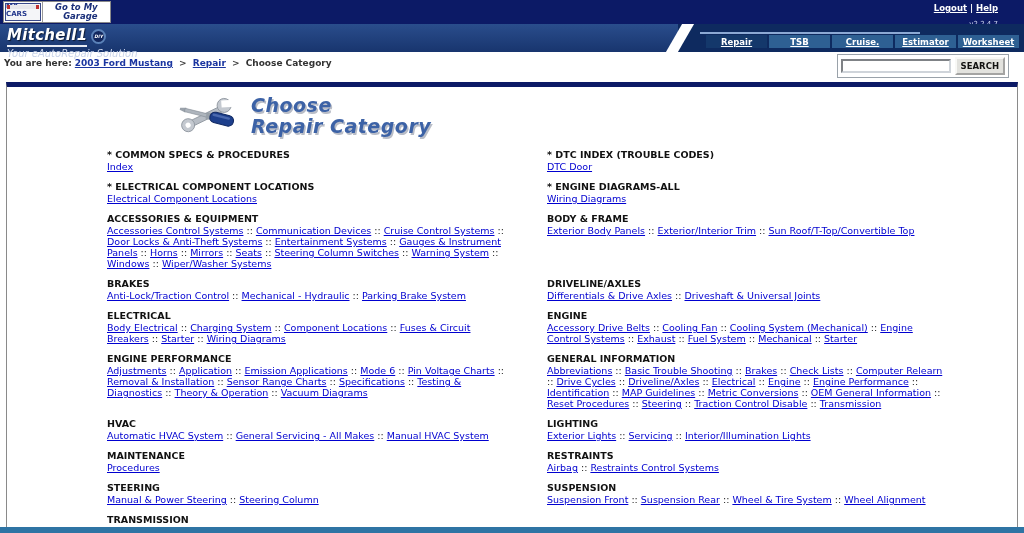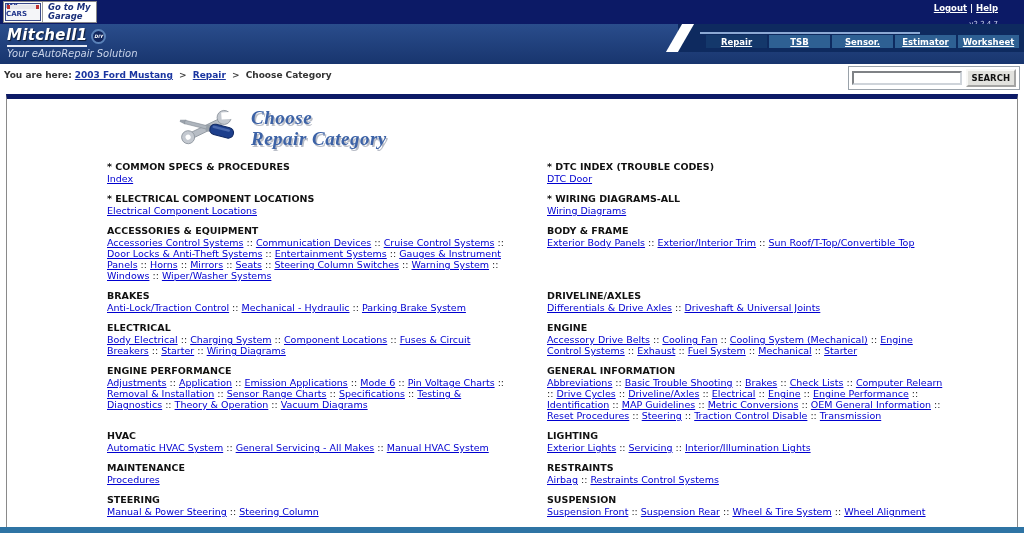--- a/index.html
+++ b/index.html
@@ -9,53 +9,53 @@
     font-family:"DejaVu Sans", sans-serif; overflow:hidden; position:relative;
   }
   a { cursor:pointer; }
 
   
   .topbar { height:24px; background:#0c1a66; display:flex; justify-content:space-between; align-items:flex-start; }
   .garage-btn { margin:1px 0 0 3px; background:#fff; border:1px solid #8a8a8a; height:22px; display:flex; align-items:stretch; cursor:pointer; }
   .plate { width:36px; margin:1px; border:1px solid #3a4a8a; position:relative; font-size:7px; font-weight:bold; color:#22368c; display:flex; align-items:flex-end; justify-content:center; padding-bottom:2px; background:#f4f5f8; }
   .plate::before { content:""; position:absolute; top:1px; left:1px; right:1px; height:4px;
      background:linear-gradient(90deg,#c03030 0 3px,#e8e8ec 3px calc(100% - 3px),#c03030 calc(100% - 3px)); }
-  .garage-label { border-left:1px solid #999; padding:1px 5px; font-style:italic; font-weight:bold; color:#1a2f7a; font-size:8.5px; line-height:9.5px; display:flex; flex-direction:column; justify-content:center; }
+  .garage-label { border-left:1px solid #999; padding:1px 12px; font-style:italic; font-weight:bold; color:#1a2f7a; font-size:8.5px; line-height:9.5px; display:flex; flex-direction:column; justify-content:center;text-align:right; }
   .top-right { padding:3px 26px 0 0; text-align:right; }
   .top-links { font-size:8.5px; font-weight:bold; color:#fff; }
   .top-links a { color:#fff; text-decoration:underline; }
   .version { color:#cdd5ee; font-size:7px; margin-top:7px; }
 
   
-  .navbar { height:40px; background:linear-gradient(180deg,#2a4d8c,#18356e); position:relative; }
+  .navbar { height:28px; background:linear-gradient(180deg,#2a4d8c,#18356e); position:relative; }
   .logo { position:absolute; left:7px; top:2px; }
   .logo-row { display:flex; align-items:center; }
   .logo-text { color:#fff; font-weight:bold; font-style:italic; font-size:15px; letter-spacing:.3px; text-shadow:1px 1px 1px rgba(0,0,0,.6); border-bottom:2px solid #e8ecf5; padding-bottom:1px; }
   .logo-badge { width:15px; height:15px; border-radius:50%; margin-left:4px; background:#12275e; border:2px solid #5b82b8; color:#fff; font-size:4.5px; font-weight:bold; font-style:italic; display:flex; align-items:center; justify-content:center; }
   .logo-tagline { color:#c9d4ea; font-size:10px; margin-top:1px; font-style:italic; }
   .nav-right { position:absolute; right:0; top:0; width:346px; height:28px; background:#0e2a5f; }
   .slash { position:absolute; left:-4px; top:0; width:12px; height:28px; background:#fff; transform:skewX(-30deg); }
   .tab-topline { position:absolute; left:22px; right:104px; top:8px; height:2px; background:#8ca9d4; }
   .tabs { position:absolute; left:28px; right:5px; top:11px; height:13px; display:flex; gap:2px; }
   .tab { flex:1; background:#2e6093; color:#fff; font-size:8.5px; font-weight:bold; text-decoration:underline; display:flex; align-items:center; justify-content:center; cursor:pointer; white-space:nowrap; }
   .tab.active { background:#14386b; }
 
   
-  .crumb-band { height:30px; display:flex; justify-content:space-between; align-items:flex-start; padding:2px 4px 0 4px; }
+  .crumb-band { height:30px; display:flex; justify-content:space-between; align-items:flex-start; padding:2px 15px 0 4px; }
   .breadcrumb { font-size:9px; font-weight:bold; color:#333; padding-top:4px; white-space:nowrap; }
   .breadcrumb .bc-link { color:#1a35a0; text-decoration:underline; margin:0 3px; }
   .breadcrumb .bc-sep { color:#444; }
   .breadcrumb .bc-current { color:#333; margin-left:3px; }
   .search-panel { border:1px solid #9aa2aa; background:#fff; padding:2px 3px; display:flex; align-items:center; gap:4px; }
   .search-input { width:110px; height:14px; border:2px inset #cfd4da; font-size:9px; padding:0 2px; }
   .search-button { font-size:8.5px; font-weight:bold; font-family:inherit; height:18px; padding:0 4px; background:#e2e2de; border:2px outset #f8f8f6; color:#111; cursor:pointer; }
 
   
   .main-box { margin:0 6px; border:1px solid #8a8a8a; border-top:5px solid #0c1a66; border-bottom:6px solid #0c1a66; background:#fff; }
-  .page-header { display:flex; align-items:center; gap:12px; padding:5px 0 0 168px; height:52px;font-family:Liberation Serif, serif; }
+  .page-header { display:flex; align-items:center; gap:12px; padding:5px 0 0 168px; height:52px; }
   .page-title { font-size:19px; line-height:21px; font-weight:bold; font-style:italic; color:#3c62a6; letter-spacing:.5px; text-shadow:1.5px 1.5px 0 #b9bdc7; }
 
   .category-grid { display:grid; grid-template-columns:440px 430px; row-gap:9px; padding:10px 10px 12px 100px; }
   .cat-cell { min-height:10px; }
   .cat-heading { font-size:9.5px; font-weight:bold; color:#111; line-height:11px; margin-bottom:1px; white-space:pre; }
   .cat-links { font-size:9.5px; line-height:11px; color:#222; padding-right:32px; }
   .cat-link { color:#0000d0; text-decoration:underline; }
   .cat-sep { color:#222; }
   .bottom-strip { position:absolute; bottom:0; left:0; width:1024px; height:6px; background:#2e74a4; }
 </style>
@@ -89,21 +89,21 @@
       <span class="logo-badge">DIY</span>
     </div>
     <div class="logo-tagline">Your eAutoRepair Solution</div>
   </div>
   <div class="nav-right">
     <div class="slash"></div>
     <div class="tab-topline"></div>
     <div class="tabs">
         <div class="tab active">Repair</div>
         <div class="tab">TSB</div>
-        <div class="tab">Sensor.</div>
+        <div class="tab">Cruise.</div>
         <div class="tab">Estimator</div>
         <div class="tab">Worksheet</div>
       </div>
   </div>
 </div>
 
 <div class="crumb-band">
   <div class="breadcrumb">
     <span>You are here:</span><span><a class="bc-link">2003 Ford Mustang</a><span class="bc-sep"> &gt; </span><a class="bc-link">Repair</a><span class="bc-sep"> &gt; </span><span class="bc-current">Choose Category</span></span>
   </div>
@@ -145,21 +145,21 @@
       </div>
       <div class="cat-cell">
         <div class="cat-heading">* DTC INDEX (TROUBLE CODES)</div>
         <div class="cat-links"><a class="cat-link">DTC Door</a></div>
       </div>
       <div class="cat-cell">
         <div class="cat-heading">* ELECTRICAL COMPONENT LOCATIONS</div>
         <div class="cat-links"><a class="cat-link">Electrical Component Locations</a></div>
       </div>
       <div class="cat-cell">
-        <div class="cat-heading">* WIRING DIAGRAMS-ALL</div>
+        <div class="cat-heading">* ENGINE DIAGRAMS-ALL</div>
         <div class="cat-links"><a class="cat-link">Wiring Diagrams</a></div>
       </div>
       <div class="cat-cell">
         <div class="cat-heading">ACCESSORIES &amp; EQUIPMENT</div>
         <div class="cat-links"><a class="cat-link">Accessories Control Systems</a><span class="cat-sep"> :: </span><a class="cat-link">Communication Devices</a><span class="cat-sep"> :: </span><a class="cat-link">Cruise Control Systems</a><span class="cat-sep"> :: </span><a class="cat-link">Door Locks &amp; Anti-Theft Systems</a><span class="cat-sep"> :: </span><a class="cat-link">Entertainment Systems</a><span class="cat-sep"> :: </span><a class="cat-link">Gauges &amp; Instrument Panels</a><span class="cat-sep"> :: </span><a class="cat-link">Horns</a><span class="cat-sep"> :: </span><a class="cat-link">Mirrors</a><span class="cat-sep"> :: </span><a class="cat-link">Seats</a><span class="cat-sep"> :: </span><a class="cat-link">Steering Column Switches</a><span class="cat-sep"> :: </span><a class="cat-link">Warning System</a><span class="cat-sep"> :: </span><a class="cat-link">Windows</a><span class="cat-sep"> :: </span><a class="cat-link">Wiper/Washer Systems</a></div>
       </div>
       <div class="cat-cell">
         <div class="cat-heading">BODY &amp; FRAME</div>
         <div class="cat-links"><a class="cat-link">Exterior Body Panels</a><span class="cat-sep"> :: </span><a class="cat-link">Exterior/Interior Trim</a><span class="cat-sep"> :: </span><a class="cat-link">Sun Roof/T-Top/Convertible Top</a></div>
       </div>

